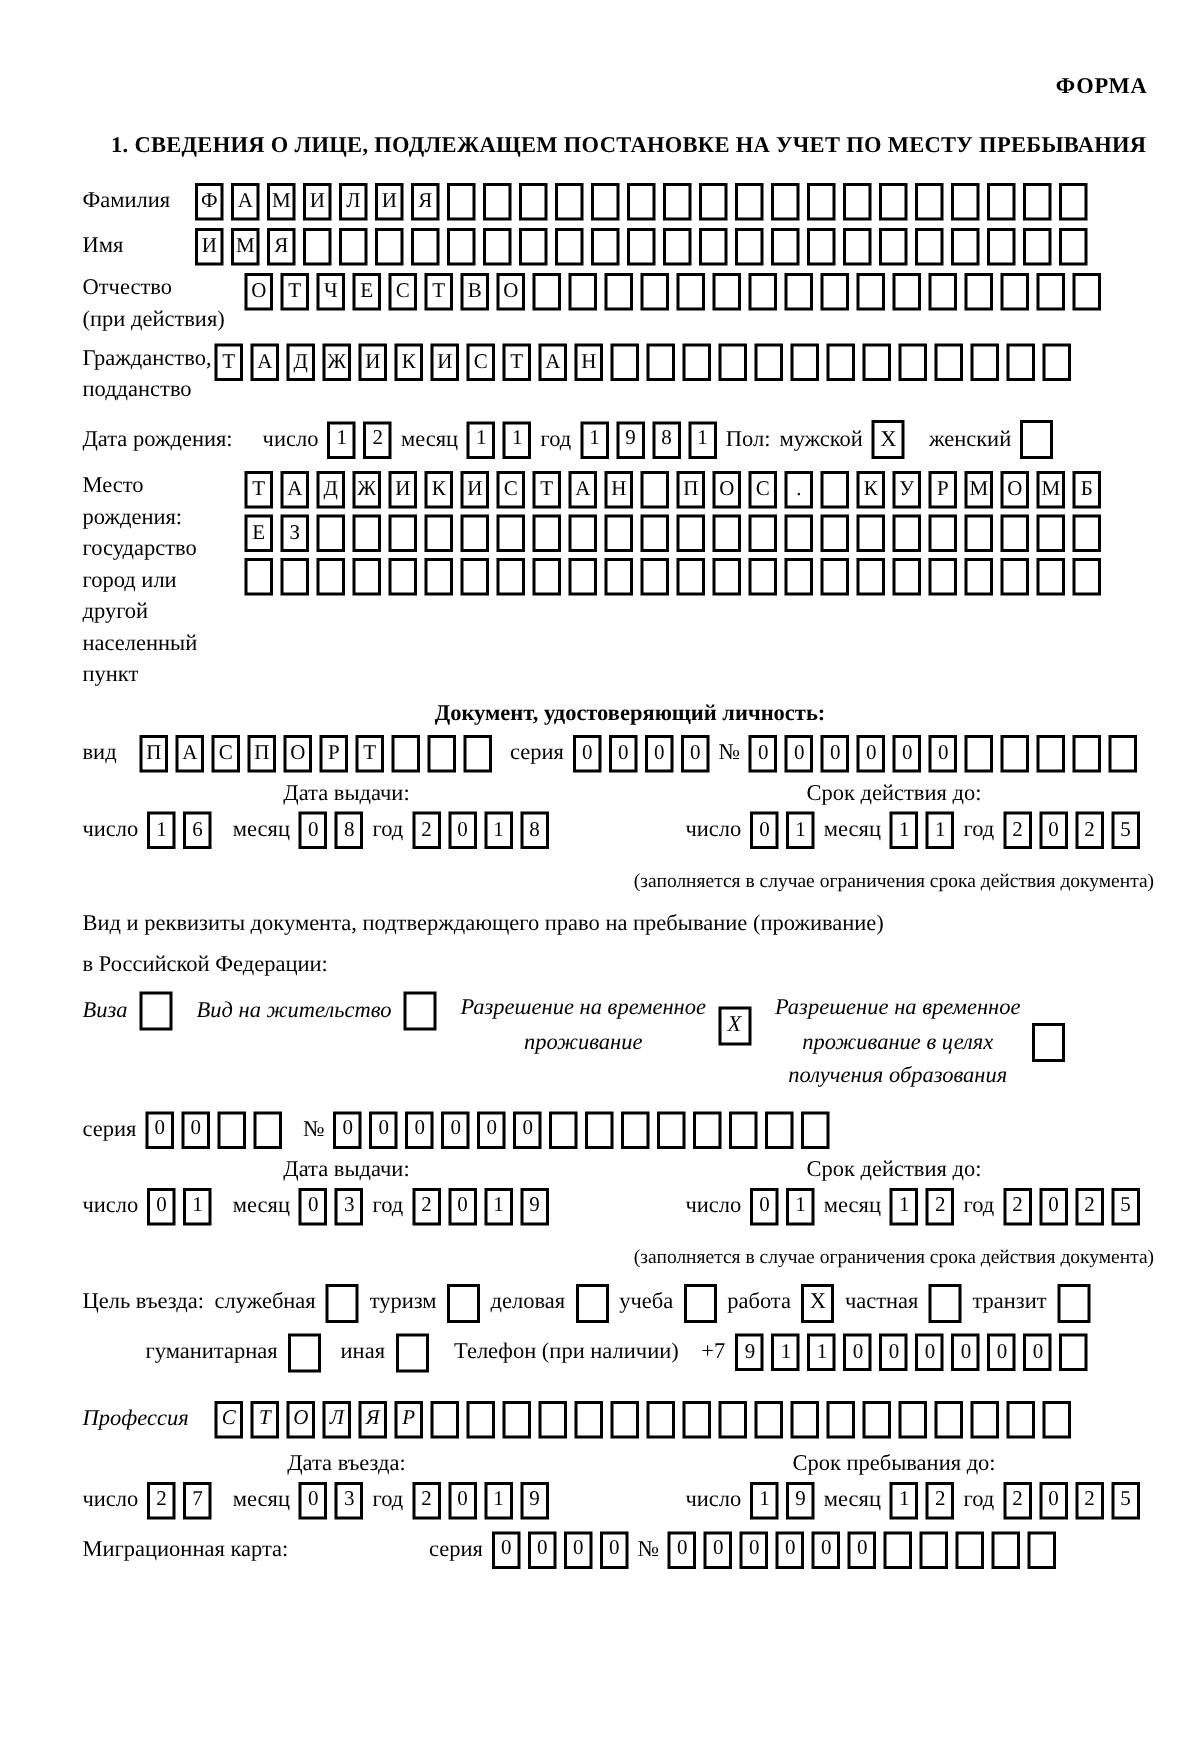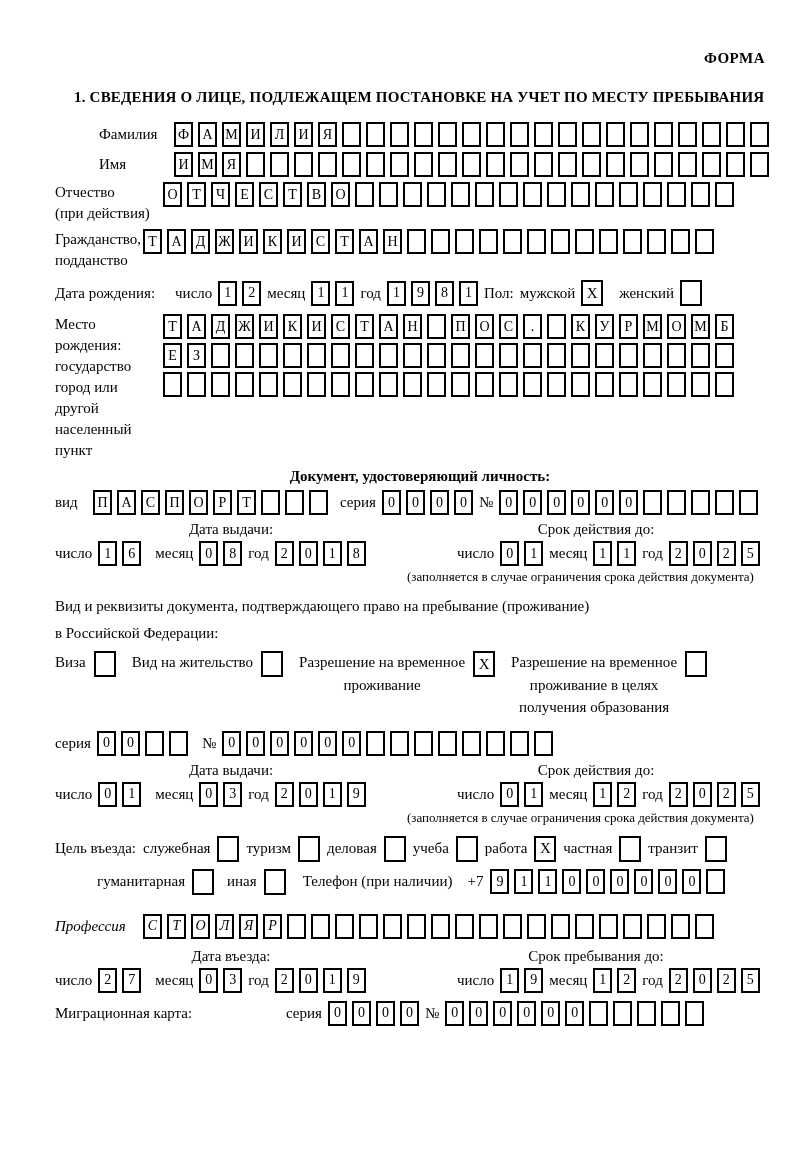--- a/index.html
+++ b/index.html
@@ -32,41 +32,41 @@
     display:inline-flex; align-items:center; justify-content:center;
     width:22px; height:26px; border:2px solid #000;
     font-size:15px; flex:0 0 auto; vertical-align:middle; background:#fff;
   }
 
   .row { display:flex; align-items:center; margin-top:5px; }
   .row-top { align-items:flex-start; }
   .lbl { flex:0 0 auto; }
   .lbl-2l { line-height:1.4; }
 
-  .w75 { width:75px;margin-left:44px; } .w88 { width:88px; } .w108 { width:108px; }
+  .w75 { width:75px; } .w88 { width:88px; } .w108 { width:108px; }
 
   .stack > .cells { margin-top:4px; }
   .stack > .cells:first-child { margin-top:0; }
 
   .inline-gap { display:flex; align-items:center; gap:6px; flex-wrap:nowrap; }
 
   .center-bold { text-align:center; font-weight:bold; margin-top:7px; }
 
   
   .date-pair { display:flex; margin-top:6px; }
   .dg-left { width:352px; flex:0 0 auto; }
   .dg-right { flex:1 1 auto; }
   .dg-head { text-align:center; margin-bottom:3px; }
   .dg-fields { display:flex; align-items:center; gap:6px; }
-  .fill-note { text-align:left; font-size:13px; margin-top:3px; }
+  .fill-note { text-align:center; font-size:13px; margin-top:13px; }
 
   .intro { margin-top:8px; line-height:1.8; }
 
   .permit-row { display:flex; align-items:flex-start; gap:16px; margin-top:4px; }
-  .opt { display:flex; align-items:flex-start; gap:8px; }
+  .opt { display:flex; align-items:center; gap:8px;font-style:italic; }
   .opt .opt-label { line-height:1.5; }
   .opt-center { text-align:center; }
 
   .purpose-row { display:flex; align-items:center; gap:7px; margin-top:10px; flex-wrap:nowrap; }
   .phone-row { display:flex; align-items:center; gap:7px; margin-top:7px; margin-left:42px; flex-wrap:nowrap; }
 </style>
 </head>
 <body>
 
 <div class="page">

